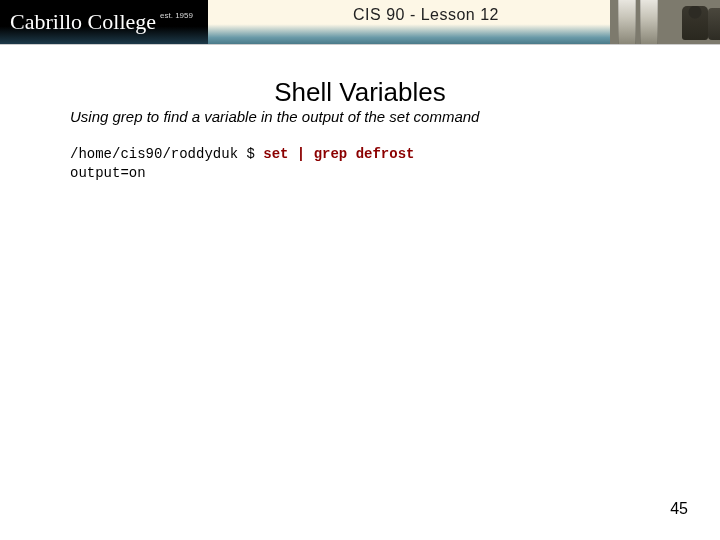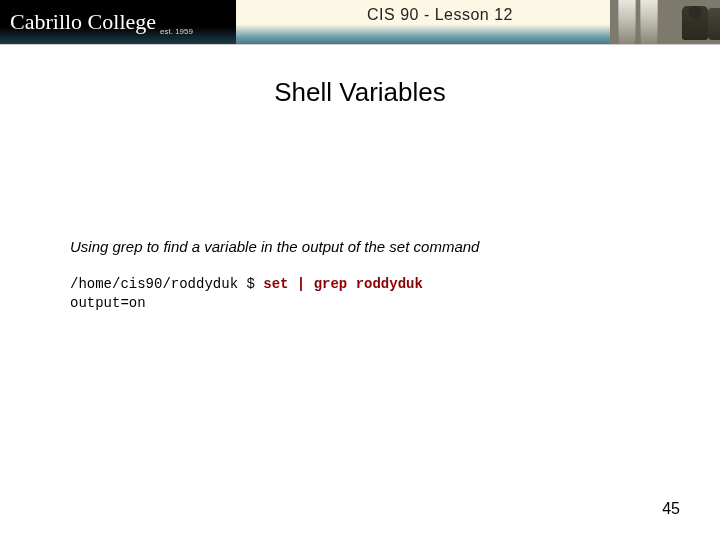--- a/index.html
+++ b/index.html
@@ -23,41 +23,41 @@
     overflow: hidden;
   }
   .banner {
     width: 100%;
     height: var(--banner-h);
     position: relative;
     border-bottom: 1px solid #ccc;
     display: flex;
   }
   .banner-left {
-    width: 236px;
+    width: 208px;
     height: 100%;
     background: linear-gradient(180deg, #000 0%, #000 60%, #1d3a4a 100%);
     position: relative;
     overflow: hidden;
     display: flex;
     align-items: center;
     padding-left: 10px;
   }
   .banner-left .logo-text {
     font-family: "Brush Script MT", cursive;
     font-size: 22px;
     color: #fff;
     line-height: 1;
   }
   .banner-left .est {
     font-size: 8px;
     color: #d8d8d8;
     margin-left: 4px;
     align-self: flex-end;
-    margin-bottom: 8px;
+    margin-bottom: 24px;
   }
   .banner-center {
     flex: 1;
     height: 100%;
     background: linear-gradient(180deg, var(--cream) 0%, var(--cream) 55%, var(--teal-mid) 85%, var(--teal-dark) 100%);
     display: flex;
     align-items: flex-start;
     justify-content: center;
     padding-top: 6px;
     padding-left: 34px;
@@ -107,40 +107,39 @@
   .slide-title {
     text-align: center;
     font-family: Verdana, sans-serif;
     font-size: 26px;
     font-weight: 400;
     margin-top: 32px;
   }
 
   .content {
     padding: 0 70px;
-    margin-top: 130px;
   }
   .caption {
     font-style: italic;
     font-size: 15px;
     margin-bottom: 20px;
   }
   .terminal {
     font-family: "Courier New", monospace;
     font-size: 14px;
     line-height: 1.35;
     white-space: pre;
   }
   .cmd {
     color: var(--cmd-red);
     font-weight: bold;
   }
   .page-num {
     position: absolute;
-    right: 40px;
+    right: 32px;
     bottom: 22px;
     font-size: 16px;
     font-family: Verdana, sans-serif;
   }
 </style>
 </head>
 <body>
 
 <div class="banner">
   <div class="banner-left">
@@ -152,17 +151,17 @@
   </div>
   <div class="banner-right">
     <div class="figure"></div>
   </div>
 </div>
 
 <div class="slide-title">Shell Variables</div>
 
 <div class="content">
   <div class="caption">Using grep to find a variable in the output of the set command</div>
-  <div class="terminal"><span>/home/cis90/roddyduk $ </span><span class="cmd">set | grep roddyduk</span>
+  <div class="terminal"><span>/home/cis90/roddyduk $ </span><span class="cmd">set | grep defrost</span>
 <span>output=on</span></div>
 </div>
 
 <div class="page-num">45</div>
 
 </body></html>

